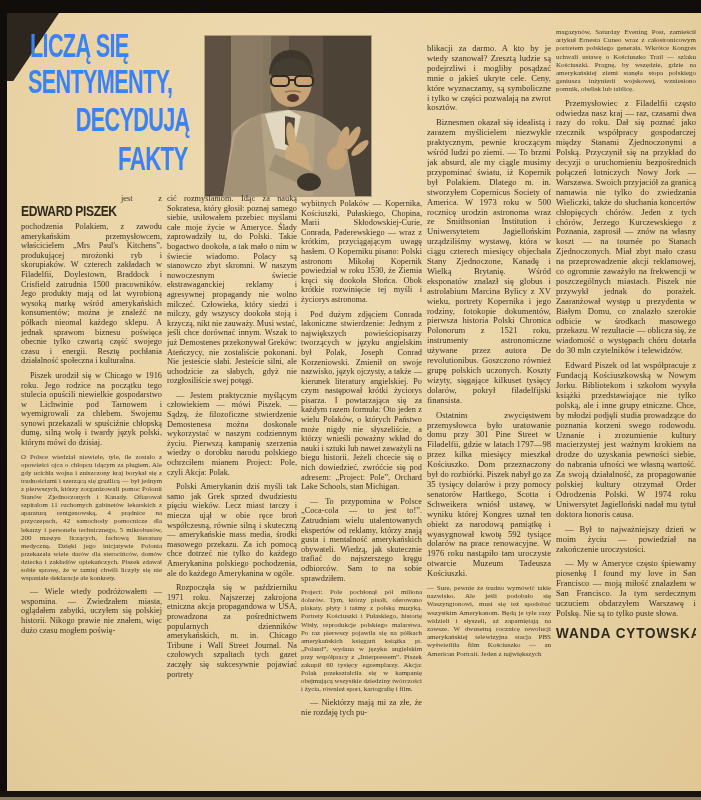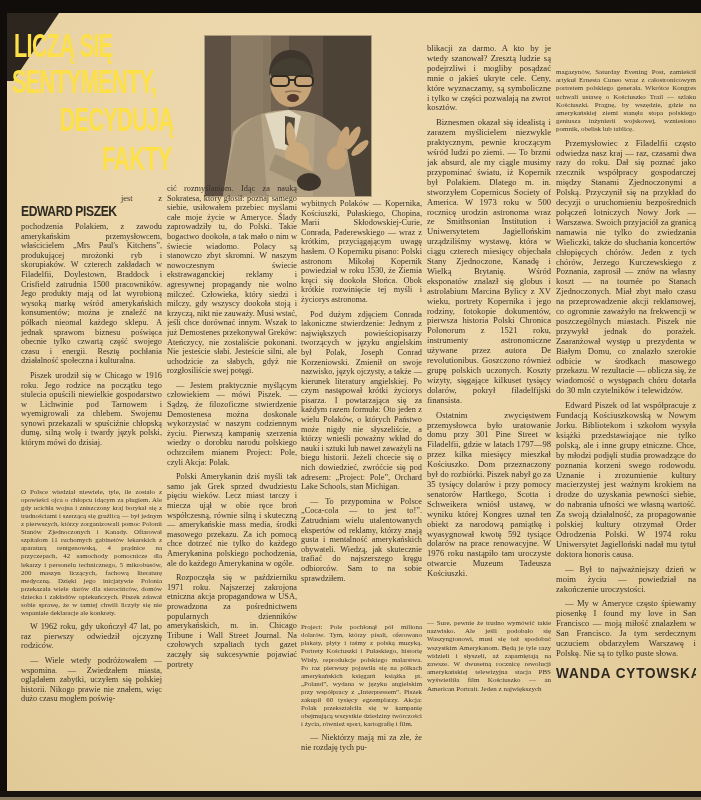--- a/index.html
+++ b/index.html
@@ -6,43 +6,43 @@
   .page{position:relative;width:701px;height:800px;background:#100d0a;overflow:hidden;
         font-family:"Liberation Serif",serif;}
   .paper{position:absolute;left:7px;top:13px;width:694px;height:778px;
          background:radial-gradient(ellipse at 45% 28%, #f0dcb4 0%, #e9d3a5 55%, #e0c794 100%);}
   .corner-wedge{position:absolute;left:7px;top:13px;width:52px;height:68px;background:#171310;
          clip-path:polygon(0 0,100% 0,12% 100%,0 100%);opacity:.9;}
   .bottom-band{position:absolute;left:0;top:791px;width:701px;height:6px;background:#17130e;}
   .bottom-light{position:absolute;left:0;top:797px;width:701px;height:3px;background:#8b7b5e;}
 
   
-  .headline{position:absolute;left:12px;top:30px;width:162px;height:152px;color:#fde047;
+  .headline{position:absolute;left:28px;top:30px;width:162px;height:152px;color:#3b82f6;
             font-family:"Liberation Sans",sans-serif;font-weight:bold;}
   .hl{position:absolute;white-space:nowrap;font-size:31px;line-height:30px;letter-spacing:-1px;}
   .hl1{left:2px;top:0;transform:scaleX(.70) scaleY(1.08);transform-origin:left top;}
   .hl2{left:0;top:36px;transform:scaleX(.70) scaleY(1.08);transform-origin:left top;}
   .hl3{right:0;top:74px;transform:scaleX(.70) scaleY(1.08);transform-origin:right top;}
   .hl4{right:2px;top:113px;transform:scaleX(.72) scaleY(1.08);transform-origin:right top;}
 
   
   .photo{position:absolute;left:205px;top:36px;width:166px;height:160px;overflow:hidden;
          box-shadow:0 0 0 1px rgba(60,50,35,.35);}
   .photo svg{display:block;}
 
   
   .col{position:absolute;text-align:justify;color:#36312a;overflow:hidden;}
   .colA{font-size:8.3px;line-height:9.6px;}
   .colB{font-size:8.6px;line-height:9.9px;}
   .col p{margin:0 0 5px 0;}
   .col p.ind{text-indent:9px;}
-  .col p.small{font-size:6.9px;line-height:8.1px;color:#3b362f;margin-top:40px;}
+  .col p.small{font-size:6.9px;line-height:8.1px;color:#3b362f;}
   .colB p.small{font-size:7px;line-height:8.2px;}
   .c1{left:21px;top:194px;width:141px;height:596px;}
-  .c2{left:167px;top:184px;width:130px;height:596px;}
+  .c2{left:167px;top:194px;width:130px;height:596px;}
   .c3{left:301px;top:199px;width:121px;height:591px;}
   .c4{left:427px;top:44px;width:124px;height:762px;}
   .c5{left:556px;top:28px;width:140px;height:762px;}
 
   .lead-wrap{float:left;width:97px;height:20px;margin:8px 3px 0 0;}
   .lead-name{display:inline-block;font-family:"Liberation Sans",sans-serif;font-weight:bold;
              font-size:15.5px;line-height:18px;white-space:nowrap;letter-spacing:-.5px;
              transform:scaleX(.78);transform-origin:left top;color:#2f2b23;}
   .byline{margin-top:9px;font-family:"Liberation Sans",sans-serif;font-weight:bold;
           font-size:15px;letter-spacing:1px;white-space:nowrap;color:#2e2a22;
@@ -102,21 +102,20 @@
       <ellipse cx="104" cy="146" rx="12" ry="9" fill="#332c24"></ellipse>
 
       <rect x="0" y="0" width="166" height="160" fill="#d8c49a" opacity="0.07"></rect>
     </svg>
   </div>
 
   <div class="col colA c1">
     <p><span class="lead-wrap"><span class="lead-name">EDWARD PISZEK</span></span><span>jest z pochodzenia Polakiem, z zawodu amerykańskim przemysłowcem, właścicielem „Mrs Paul's Kitchens”, produkującej mrożonki ryb i skorupiaków. W czterech zakładach w Filadelfii, Doylestown, Braddock i Crisfield zatrudnia 1500 pracowników. Jego produkty mają od lat wyrobioną wysoką markę wśród amerykańskich konsumentów; można je znaleźć na półkach nieomal każdego sklepu. A jednak sprawom biznesu poświęca obecnie tylko czwartą część swojego czasu i energii. Resztę pochłania działalność społeczna i kulturalna.</span></p>
     <p class="ind">Piszek urodził się w Chicago w 1916 roku. Jego rodzice na początku tego stulecia opuścili niewielkie gospodarstwo w Lichwinie pod Tarnowem i wyemigrowali za chlebem. Swojemu synowi przekazali w spuściźnie chłopską dumę, silną wolę i twardy język polski, którym mówi do dzisiaj.</p>
     <p class="small">O Polsce wiedział niewiele, tyle, ile zostało z opowieści ojca o chłopcu idącym za pługiem. Ale gdy ucichła wojna i zniszczony kraj borykał się z trudnościami i szerzącą się gruźlicą — był jednym z pierwszych, którzy zorganizowali pomoc Polonii Stanów Zjednoczonych i Kanady. Ofiarował szpitalom 11 ruchomych gabinetów lekarskich z aparaturą rentgenowską, 4 prądnice na przyczepach, 42 samochody pomocnicze dla lekarzy i personelu technicznego, 5 mikrobusów, 200 maszyn liczących, fachową literaturę medyczną. Dzięki jego inicjatywie Polonia przekazała wiele darów dla sierocińców, domów dziecka i zakładów opiekuńczych. Piszek zdawał sobie sprawę, że w tamtej chwili liczyły się nie wspaniałe deklaracje ale konkrety.</p>
-    <p class="ind">W 1962 roku, gdy ukończył 47 lat, po raz pierwszy odwiedził ojczyznę rodziców.</p>
     <p class="ind">— Wiele wtedy podróżowałem — wspomina. — Zwiedzałem miasta, oglądałem zabytki, uczyłem się polskiej historii. Nikogo prawie nie znałem, więc dużo czasu mogłem poświę-</p>
   </div>
 
   <div class="col colA c2">
     <p>cić rozmyślaniom. Idąc za nauką Sokratesa, który głosił: poznaj samego siebie, usiłowałem przebiec myślami całe moje życie w Ameryce. Ślady zaprowadziły tu, do Polski. Takie bogactwo dookoła, a tak mało o nim w świecie wiadomo. Polacy są stanowczo zbyt skromni. W naszym nowoczesnym świecie ekstrawaganckiej reklamy i agresywnej propagandy nie wolno milczeć. Człowieka, który siedzi i milczy, gdy wszyscy dookoła stoją i krzyczą, nikt nie zauważy. Musi wstać, jeśli chce dorównać innym. Wszak to już Demostenes przekonywał Greków: Ateńczycy, nie zostaliście pokonani. Nie jesteście słabi. Jesteście silni, ale uchodzicie za słabych, gdyż nie rozgłosiliście swej potęgi.</p>
     <p class="ind">— Jestem praktycznie myślącym człowiekiem — mówi Piszek. — Sądzę, że filozoficzne stwierdzenie Demostenesa można doskonale wykorzystać w naszym codziennym życiu. Pierwszą kampanię szerzenia wiedzy o dorobku narodu polskiego ochrzciłem mianem Project: Pole, czyli Akcja: Polak.</p>
     <p class="ind">Polski Amerykanin dziś myśli tak samo jak Grek sprzed dwudziestu pięciu wieków. Lecz miast tarczy i miecza ujął w obie ręce broń współczesną, równie silną i skuteczną — amerykańskie mass media, środki masowego przekazu. Za ich pomocą chce dotrzeć nie tylko do każdego Amerykanina polskiego pochodzenia, ale do każdego Amerykanina w ogóle.</p>
     <p class="ind">Rozpoczęła się w październiku 1971 roku. Najszerzej zakrojona etniczna akcja propagandowa w USA, prowadzona za pośrednictwem popularnych dzienników amerykańskich, m. in. Chicago Tribune i Wall Street Journal. Na czołowych szpaltach tych gazet zaczęły się sukcesywnie pojawiać portrety</p>
   </div>
 

